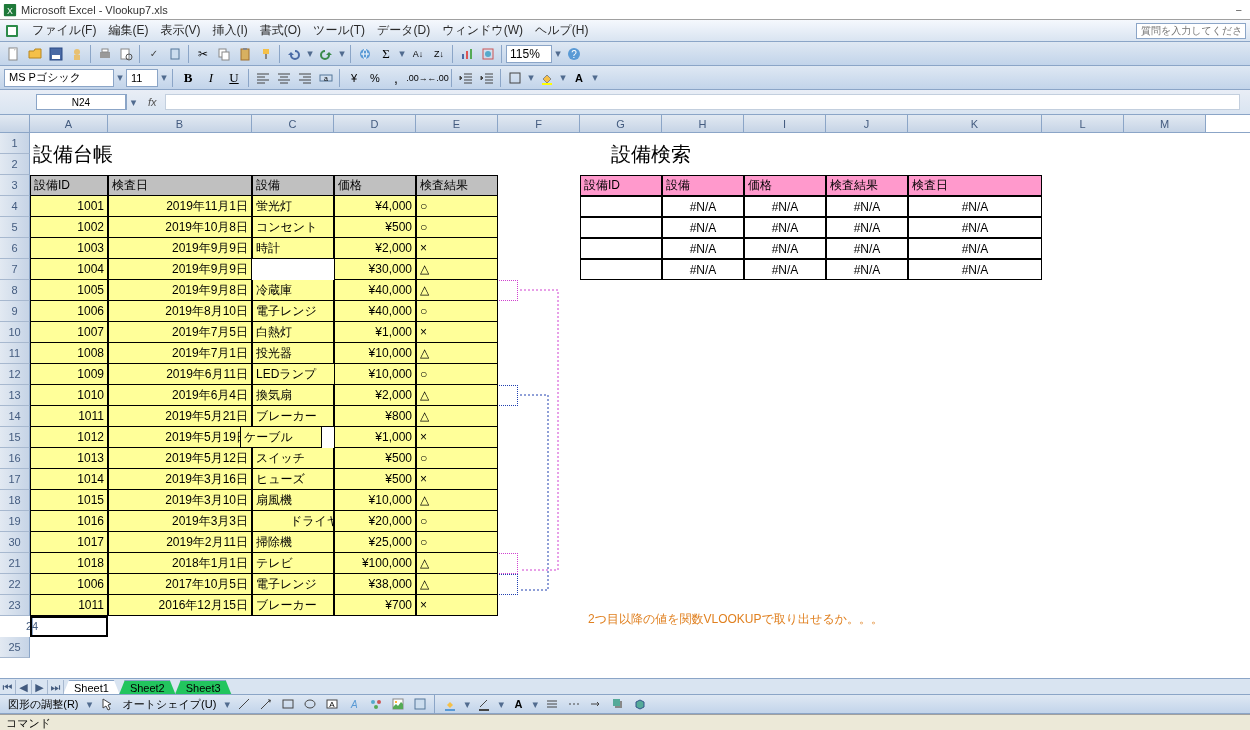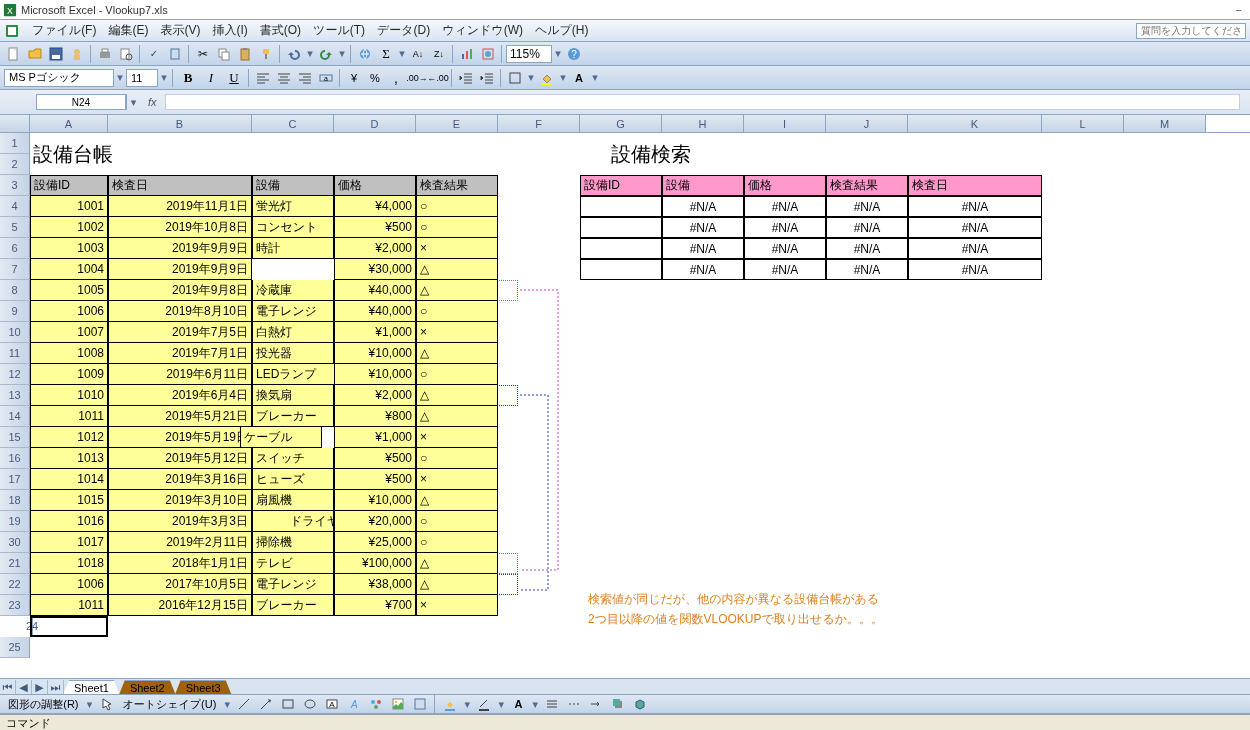--- a/index.html
+++ b/index.html
@@ -64,21 +64,21 @@
 .callout-box-blue { position:absolute; border: 1px dotted #2040b0; }
 
 
 .note-text { position: absolute; color: #e08020; font-size: 12px; }
 
 
 .sheet-tabs { position:absolute; left:0; right:0; bottom: 34px; height: 18px; background:#d9e4f1; border-top:1px solid #8ba5c7; display:flex; align-items:center; }
 .sheet-tabs .nav-btn { width: 16px; height: 16px; display:flex; align-items:center; justify-content:center; color:#435b7f; border-right:1px solid #a7b8cf; cursor:default; }
 .sheet-tab { padding: 1px 10px; background:#fff; border:1px solid #8ba5c7; border-bottom:none; font-size:11px; margin-left:-1px; clip-path: polygon(6px 0, calc(100% - 6px) 0, 100% 100%, 0 100%); }
 .sheet-tab.active { background:#fff; font-weight:normal; }
-.sheet-tab.inactive { background:#a16207; }
+.sheet-tab.inactive { background:#22c55e; }
 
 
 .draw-bar { position:absolute; left:0; right:0; bottom: 16px; height: 20px; background: linear-gradient(#dfe8f3,#c2d4ea); border-top:1px solid #8ba5c7; border-bottom:1px solid #8ba5c7; display:flex; align-items:center; padding:0 4px; gap:2px; }
 .draw-label { font-size:11px; padding:0 4px; }
 
 
 .status-bar { position:absolute; left:0; right:0; bottom: 0; height: 16px; background:#ece9d8; border-top:1px solid #a0a0a0; font-size:11px; padding: 1px 6px; }
 
 .col-A{width:78px}.col-B{width:144px}.col-C{width:82px}.col-D{width:82px}.col-E{width:82px}.col-F{width:82px}.col-G{width:82px}.col-H{width:82px}.col-I{width:82px}.col-J{width:82px}.col-K{width:134px}.col-L{width:82px}.col-M{width:82px}
 
@@ -379,21 +379,20 @@
     <div class="callout-box-purple" style="left:0;top:147px;width:488px;height:21px"></div>
     <div class="callout-box-blue" style="left:0;top:252px;width:488px;height:21px"></div>
     <div class="callout-box-purple" style="left:0;top:420px;width:488px;height:21px"></div>
     <div class="callout-box-blue" style="left:0;top:441px;width:488px;height:21px"></div>
 
     <svg style="position:absolute;left:488px;top:147px;width:60px;height:320px">
       <path d="M2 10 H40 V290 H2" fill="none" stroke="#d040d0" stroke-dasharray="2 2"></path>
       <path d="M2 115 H30 V310 H2" fill="none" stroke="#2040b0" stroke-dasharray="2 2"></path>
     </svg>
 
-    <div class="note-text" style="left:558px;top:458px">検索値が同じだが、他の内容が異なる設備台帳がある</div>
     <div class="note-text" style="left:558px;top:478px">2つ目以降の値を関数VLOOKUPで取り出せるか。。。</div>
 
     <div class="cell sel-cell" style="left:0;top:483px;width:78px;height:21px;background:transparent"></div>
   <div class="cell tbl-hdr" style="left: 0px; top: 42px; width: 78px; height: 21px;">設備ID</div>
       <div class="cell tbl-hdr" style="left: 78px; top: 42px; width: 144px; height: 21px;">検査日</div>
       <div class="cell tbl-hdr" style="left: 222px; top: 42px; width: 82px; height: 21px;">設備</div>
       <div class="cell tbl-hdr" style="left: 304px; top: 42px; width: 82px; height: 21px;">価格</div>
       <div class="cell tbl-hdr" style="left: 386px; top: 42px; width: 82px; height: 21px;">検査結果</div>
       <div class="cell tbl-cell-y ta-r" style="left: 0px; top: 63px; width: 78px; height: 21px;">1001</div>
       <div class="cell tbl-cell-y ta-r" style="left: 78px; top: 63px; width: 144px; height: 21px;">2019年11月1日</div>

